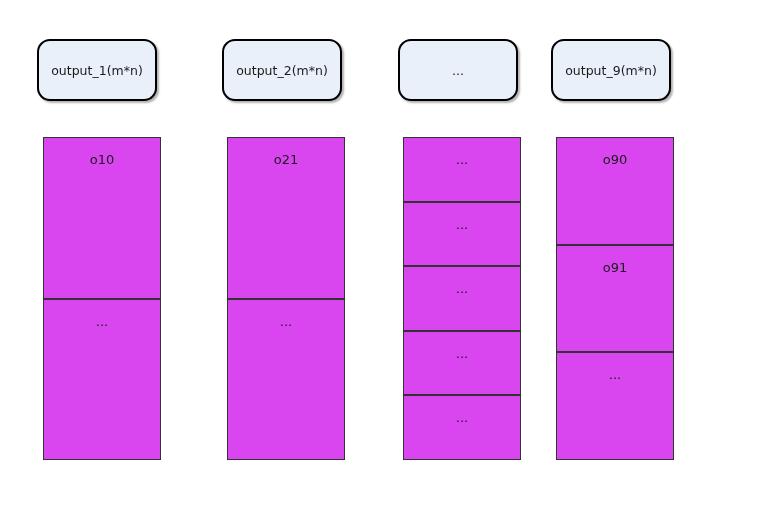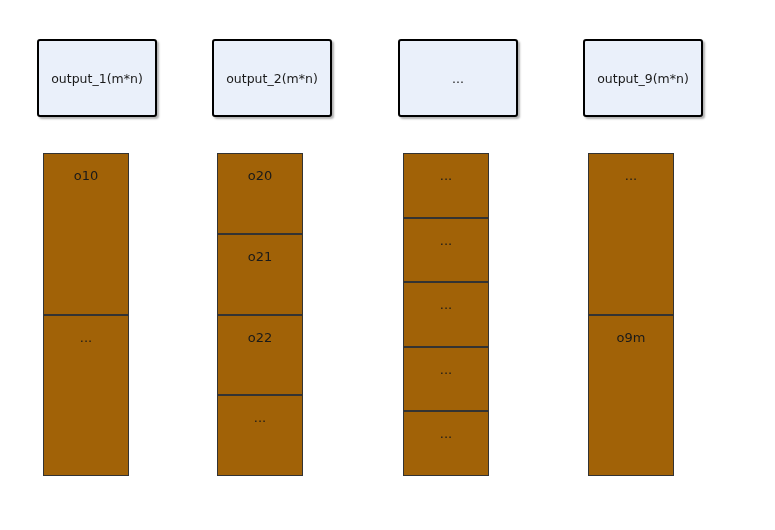--- a/index.html
+++ b/index.html
@@ -14,50 +14,50 @@
     height: 530px;
     background: var(--bg, #ffffff);
     overflow: hidden;
   }
   .group {
     position: absolute;
     top: 39px;
     width: 120px;
   }
   .group.g0 { left: 37px; }
-  .group.g1 { left: 212px; }
+  .group.g1 { left: 222px; }
   .group.g2 { left: 398px; }
-  .group.g3 { left: 583px; }
+  .group.g3 { left: 551px; }
 
   .header-box {
     box-sizing: border-box;
     width: 120px;
-    height: 78px;
+    height: 62px;
     background: var(--header-fill, #eaf0fa);
     border: 2px solid var(--header-border, #000000);
-    border-radius: 3px;
+    border-radius: 13px;
     box-shadow: 2px 2px 2px rgba(0, 0, 0, 0.3);
     display: flex;
     align-items: center;
     justify-content: center;
   }
   .header-label {
     font-size: 12.5px;
     color: var(--text-color, #1a1a1a);
     white-space: nowrap;
   }
 
   .cell-table {
     box-sizing: border-box;
     margin-top: 36px;
     margin-left: 5px;
-    width: 86px;
+    width: 118px;
     height: 323px;
     border: 1px solid var(--cell-border, #333333);
-    background: #a16207;
+    background: #d946ef;
     display: flex;
     flex-direction: column;
   }
   .group.g0 .cell-table { margin-left: 6px; }
 
   .cell {
     flex: 1 1 0;
     border-bottom: 2px solid var(--cell-border, #333333);
     text-align: center;
   }
@@ -93,31 +93,25 @@
     </div>
 
   </div>
     </div>
 
     <div class="group g1">
       <div class="header-box">
         <span class="header-label">output_2(m*n)</span>
       </div>
       <div class="cell-table">
-    <div class="cell">
-      <span class="cell-label">o20</span>
-    </div>
 
     <div class="cell">
       <span class="cell-label">o21</span>
     </div>
 
-    <div class="cell">
-      <span class="cell-label">o22</span>
-    </div>
 
     <div class="cell">
       <span class="cell-label">...</span>
     </div>
 
   </div>
     </div>
 
     <div class="group g2">
       <div class="header-box">
@@ -144,25 +138,28 @@
       <span class="cell-label">...</span>
     </div>
   </div>
     </div>
 
     <div class="group g3">
       <div class="header-box">
         <span class="header-label">output_9(m*n)</span>
       </div>
       <div class="cell-table">
+    <div class="cell">
+      <span class="cell-label">o90</span>
+    </div>
 
+    <div class="cell">
+      <span class="cell-label">o91</span>
+    </div>
 
 
     <div class="cell">
       <span class="cell-label">...</span>
     </div>
 
-    <div class="cell">
-      <span class="cell-label">o9m</span>
-    </div>
   </div>
     </div>
   </div>
 
 </body></html>

